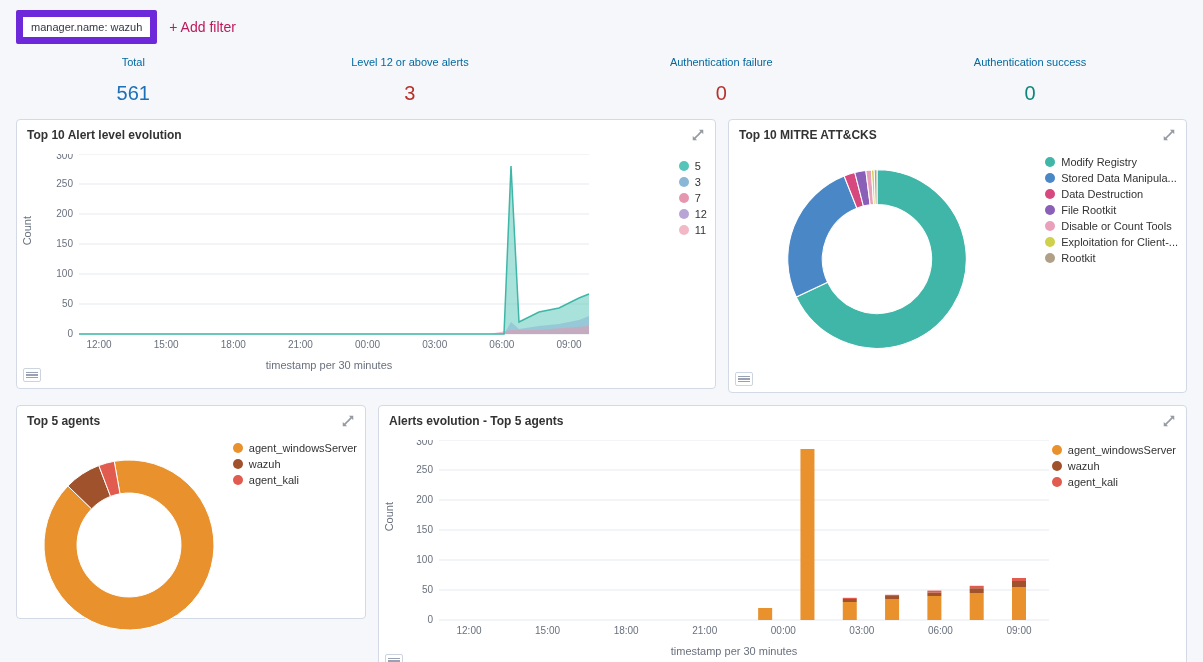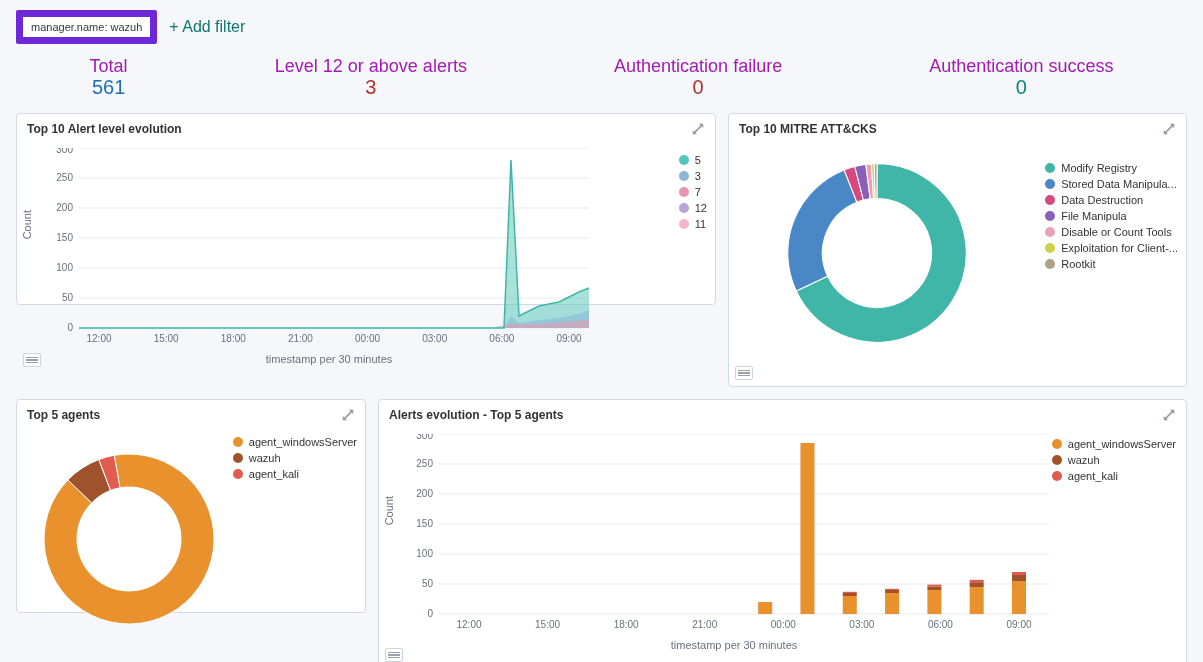--- a/index.html
+++ b/index.html
@@ -10,24 +10,24 @@
     color: #333;
     font-size: 12px;
   }
   .container { width: 1203px; height: 662px; padding: 10px 16px; }
   .filter-bar { display: flex; align-items: center; gap: 4px; margin-bottom: 12px; }
   .filter-pill {
     display: inline-flex; align-items: center;
     border: 7px solid #6d28d9; background: #fff; color: #343741;
     padding: 4px 8px; border-radius: 2px; font-size: 11px;
   }
-  .add-filter { color: #0f766e; font-size: 16px; padding: 4px 8px; cursor: pointer; }
+  .add-filter { color: #be185d; font-size: 14px; padding: 4px 8px; cursor: pointer; }
   .stats-row { display: flex; justify-content: space-around; margin: 4px 0 16px; }
   .stat { text-align: center; }
-  .stat-label { font-size: 18px; color: #a21caf; margin-bottom: 0; }
+  .stat-label { font-size: 11px; color: #0369a1; margin-bottom: 15px; }
   .stat-value { font-size: 20px; font-weight: 400; line-height: 1; }
   .row { display: flex; gap: 12px; margin-bottom: 12px; }
   .panel {
     background: #fff; border: 1px solid #d3dae6; border-radius: 4px;
     display: flex; flex-direction: column; position: relative;
   }
   .panel-header {
     display: flex; justify-content: space-between; align-items: center;
     padding: 8px 10px; font-size: 12px; font-weight: 700;
   }
@@ -73,21 +73,21 @@
       <div class="stat-value" style="color:#b7312c">0</div>
     </div>
     <div class="stat">
       <div class="stat-label">Authentication success</div>
       <div class="stat-value" style="color:#0d857c">0</div>
     </div>
   </div>
 
   <div class="row">
 
-    <div class="panel" style="flex:0 0 700px; height:192px;">
+    <div class="panel" style="flex:0 0 700px; height:270px;">
       <div class="panel-header">
         <span>Top 10 Alert level evolution</span>
         <svg class="expand-icon" viewBox="0 0 16 16">
             <path d="M2 9v5h5l-1.8-1.8L9 8.4 7.6 7 3.8 10.8 2 9zm12-2V2H9l1.8 1.8L7 7.6 8.4 9l3.8-3.8L14 7z" fill="#69707d"></path>
           </svg>
       </div>
       <div class="panel-body">
         <div class="y-title" style="left:4px; top:110px;">Count</div>
         <svg width="560" height="200" style="margin-left:24px;">
 
@@ -167,36 +167,36 @@
       <div class="panel-body">
         <svg id="donut-mitre" width="220" height="210" viewBox="0 0 200 200" style="margin-left:30px;">
             <path d="M100,15 A85,85 0 1 1 23.08970054038832,136.19123978303114 L52.94899327176697,122.14052316138375 A52,52 0 1 0 100,48 Z" fill="#3fb6a8" stroke="#fff" stroke-width="1"></path>
             <path d="M23.08970054038832,136.19123978303114 A85,85 0 0 1 68.70941302180239,20.968998699498627 L80.85752326039676,51.651622733810925 A52,52 0 0 0 52.94899327176697,122.14052316138375 Z" fill="#4a87c7" stroke="#fff" stroke-width="1"></path>
             <path d="M68.70941302180239,20.968998699498627 A85,85 0 0 1 78.86135959098738,17.670431304066355 L87.06812586742757,49.63367562131118 A52,52 0 0 0 80.85752326039676,51.651622733810925 Z" fill="#d6487e" stroke="#fff" stroke-width="1"></path>
             <path d="M78.86135959098738,17.670431304066355 A85,85 0 0 1 89.34667514703418,15.67025038826938 L93.4826718546562,48.410035531647154 A52,52 0 0 0 87.06812586742757,49.63367562131118 Z" fill="#8a5fb8" stroke="#fff" stroke-width="1"></path>
             <path d="M89.34667514703418,15.67025038826938 A85,85 0 0 1 94.66280584000837,15.167728083596913 L96.7348929844757,48.10261012172988 A52,52 0 0 0 93.4826718546562,48.410035531647154 Z" fill="#e8a0bb" stroke="#fff" stroke-width="1"></path>
             <path d="M94.66280584000837,15.167728083596913 A85,85 0 0 1 97.3300854783591,15.041942368912814 L98.36664052793734,48.025658860981956 A52,52 0 0 0 96.7348929844757,48.10261012172988 Z" fill="#cfd14a" stroke="#fff" stroke-width="1"></path>
             <path d="M97.3300854783591,15.041942368912814 A85,85 0 0 1 99.99999999999999,15 L99.99999999999999,48 A52,52 0 0 0 98.36664052793734,48.025658860981956 Z" fill="#b0a088" stroke="#fff" stroke-width="1"></path>
           </svg>
-        <div class="legend" id="leg-mitre" style="top:18px; right:8px; max-width:150px;">
+        <div class="legend" id="leg-mitre" style="top:6px; right:8px; max-width:150px;">
             <div class="legend-item">
               <span class="swatch" style="background:#3fb6a8"></span>
               <span>Modify Registry</span>
             </div>
             <div class="legend-item">
               <span class="swatch" style="background:#4a87c7"></span>
               <span>Stored Data Manipula...</span>
             </div>
             <div class="legend-item">
               <span class="swatch" style="background:#d6487e"></span>
               <span>Data Destruction</span>
             </div>
             <div class="legend-item">
               <span class="swatch" style="background:#8a5fb8"></span>
-              <span>File Manipula</span>
+              <span>File Rootkit</span>
             </div>
             <div class="legend-item">
               <span class="swatch" style="background:#e8a0bb"></span>
               <span>Disable or Count Tools</span>
             </div>
             <div class="legend-item">
               <span class="swatch" style="background:#cfd14a"></span>
               <span>Exploitation for Client-...</span>
             </div>
             <div class="legend-item">

